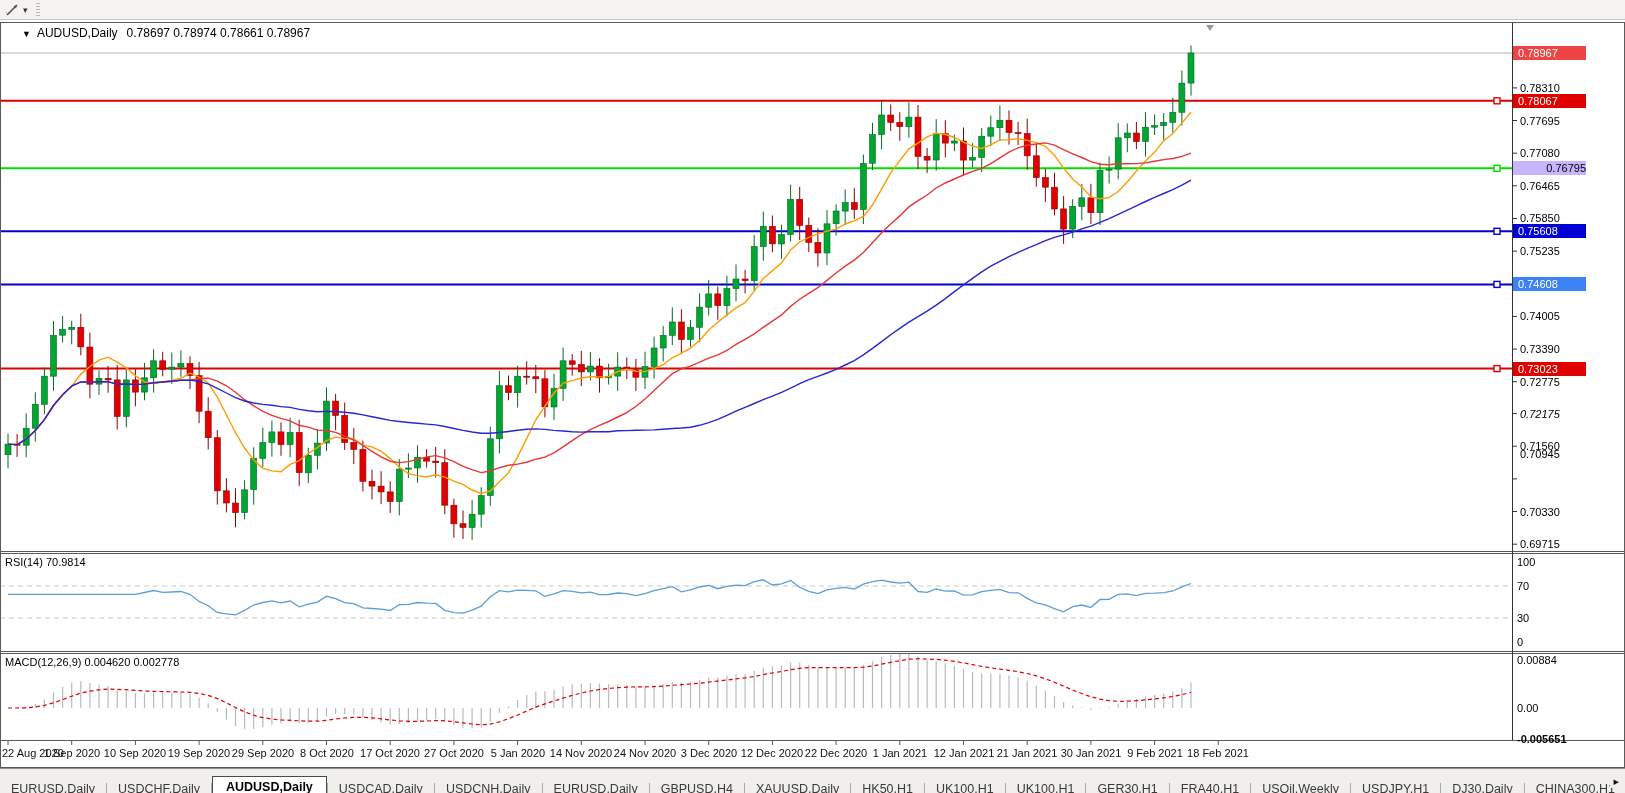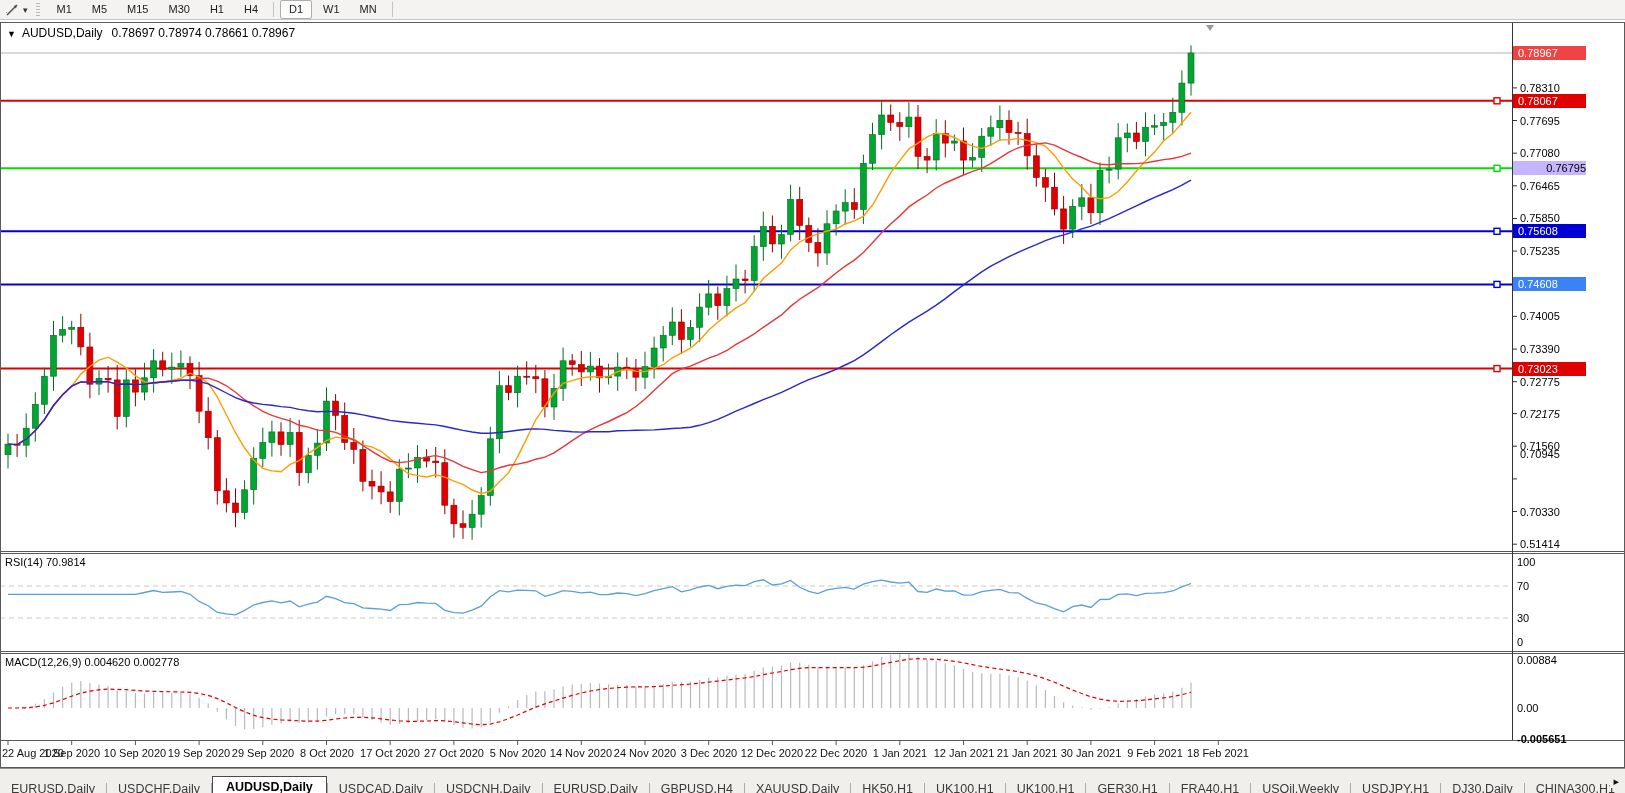--- a/index.html
+++ b/index.html
@@ -14,21 +14,21 @@
   .grip{width:4px;height:14px;margin:0 7px 0 4px;
         background:repeating-linear-gradient(to bottom,#b9b9b9 0 1px,transparent 1px 3px);}
   .tfbtn{font-size:11px;color:#1d1d1d;padding:1px 8px 2px 8px;margin:0 1px;border:1px solid transparent;
          border-radius:2px;cursor:default;line-height:14px;}
   .tfbtn.active{background:#fcfcfc;border-color:#adadad;}
   .tbsep{width:1px;height:15px;background:#c4c4c4;margin:0 5px;}
 
   
   .chartwin{position:absolute;top:20px;left:0;width:1625px;height:748px;background:#fff;}
   #chart-svg{position:absolute;top:0;left:0;}
-  .chart-title{position:absolute;left:7px;top:6px;font-size:12px;color:#000;white-space:nowrap;}
+  .chart-title{position:absolute;left:22px;top:6px;font-size:12px;color:#000;white-space:nowrap;}
   .chart-title .dd{font-size:9px;margin-right:6px;color:#000;}
   .chart-title .ohlc{margin-left:9px;}
   .ind-label{position:absolute;left:5px;font-size:11px;color:#000;white-space:nowrap;}
   .ptick{position:absolute;left:1520px;font-size:11px;color:#000;height:12px;line-height:12px;}
   .pbox{position:absolute;left:1513px;width:73px;height:14px;font-size:11px;line-height:14px;
         padding-left:5px;box-sizing:border-box;white-space:nowrap;}
   .datelabel{position:absolute;top:727px;font-size:11px;color:#111;transform:translateX(-50%);white-space:nowrap;}
 
   
   .tabbar{position:absolute;top:768px;left:0;width:1625px;height:41px;background:#f0efec;
@@ -47,33 +47,20 @@
   <div class="toolbar">
     <div class="tool-icon">
       <svg width="16" height="16" viewBox="0 0 16 16">
         <path d="M3 13 L13 3" stroke="#555" stroke-width="1.6" fill="none"></path>
         <path d="M13 3 L9.5 4 L12 6.5 Z" fill="#555"></path>
         <path d="M2 10 L5 13" stroke="#999" stroke-width="1" fill="none"></path>
       </svg>
       <span class="tool-caret">▾</span>
     </div>
     <div class="grip"></div>
-    <div id="tf-buttons" style="display:flex;align-items:center;">
-        <div class="tfbtn">M1</div>
-        <div class="tfbtn">M5</div>
-        <div class="tfbtn">M15</div>
-        <div class="tfbtn">M30</div>
-        <div class="tfbtn">H1</div>
-        <div class="tfbtn">H4</div>
-        <div class="tbsep"></div>
-        <div class="tfbtn active">D1</div>
-        <div class="tfbtn">W1</div>
-        <div class="tfbtn">MN</div>
-        <div class="tbsep"></div>
-      </div>
   </div>
 
   <div class="chartwin" id="chartwin">
     <svg id="chart-svg" width="1625" height="748">
         <defs>
   <clipPath id="cpMain">
             <rect x="0" y="3" width="1512" height="528"></rect>
           </clipPath>
   <clipPath id="cpRsi">
             <rect x="0" y="534" width="1512" height="98"></rect>
@@ -558,21 +545,21 @@
         <div class="ptick" style="top: 160px;">0.76465</div>
         <div class="ptick" style="top: 192px;">0.75850</div>
         <div class="ptick" style="top: 225px;">0.75235</div>
         <div class="ptick" style="top: 290px;">0.74005</div>
         <div class="ptick" style="top: 323px;">0.73390</div>
         <div class="ptick" style="top: 356px;">0.72775</div>
         <div class="ptick" style="top: 388px; font-style: italic;">0.72175</div>
         <div class="ptick" style="top: 420px;">0.71560</div>
         <div class="ptick" style="top: 428px;">0.70945</div>
         <div class="ptick" style="top: 486px;">0.70330</div>
-        <div class="ptick" style="top: 518px;">0.51414</div>
+        <div class="ptick" style="top: 518px;">0.69715</div>
         <div class="ptick" style="left: 1517px; top: 536px;">100</div>
         <div class="ptick" style="left: 1517px; top: 560px;">70</div>
         <div class="ptick" style="left: 1517px; top: 592px;">30</div>
         <div class="ptick" style="left: 1517px; top: 616px;">0</div>
         <div class="ptick" style="left: 1517px; top: 634px;">0.00884</div>
         <div class="ptick" style="left: 1517px; top: 682px;">0.00</div>
         <div class="ptick" style="left: 1517px; top: 713px; font-weight: bold;">-0.005651</div>
         <div class="pbox" style="top: 74px; background: rgb(224, 0, 0); color: rgb(255, 255, 255);">0.78067</div>
         <div class="pbox" style="top: 141px; background: #c4b5fd; color: rgb(0, 0, 0); text-align: right;">0.76795</div>
         <div class="pbox" style="top: 204px; background: rgb(0, 0, 212); color: rgb(255, 255, 255);">0.75608</div>
@@ -580,21 +567,21 @@
         <div class="pbox" style="top: 342px; background: rgb(224, 0, 0); color: rgb(255, 255, 255);">0.73023</div>
         <div class="pbox" style="top: 26px; background: #ef4444; color: rgb(255, 255, 255);">0.78967</div>
         <div class="datelabel" style="left: 2px; transform: none;">22 Aug 2020</div>
         <div class="datelabel" style="left: 72px;">1 Sep 2020</div>
         <div class="datelabel" style="left: 135px;">10 Sep 2020</div>
         <div class="datelabel" style="left: 199px;">19 Sep 2020</div>
         <div class="datelabel" style="left: 263px;">29 Sep 2020</div>
         <div class="datelabel" style="left: 327px;">8 Oct 2020</div>
         <div class="datelabel" style="left: 390px;">17 Oct 2020</div>
         <div class="datelabel" style="left: 454px;">27 Oct 2020</div>
-        <div class="datelabel" style="left: 518px;">5 Nov 2020</div>
+        <div class="datelabel" style="left: 518px;">5 Jan 2020</div>
         <div class="datelabel" style="left: 581px;">14 Nov 2020</div>
         <div class="datelabel" style="left: 645px;">24 Nov 2020</div>
         <div class="datelabel" style="left: 709px;">3 Dec 2020</div>
         <div class="datelabel" style="left: 772px;">12 Dec 2020</div>
         <div class="datelabel" style="left: 836px;">22 Dec 2020</div>
         <div class="datelabel" style="left: 900px;">1 Jan 2021</div>
         <div class="datelabel" style="left: 964px;">12 Jan 2021</div>
         <div class="datelabel" style="left: 1027px;">21 Jan 2021</div>
         <div class="datelabel" style="left: 1091px;">30 Jan 2021</div>
         <div class="datelabel" style="left: 1155px;">9 Feb 2021</div>

